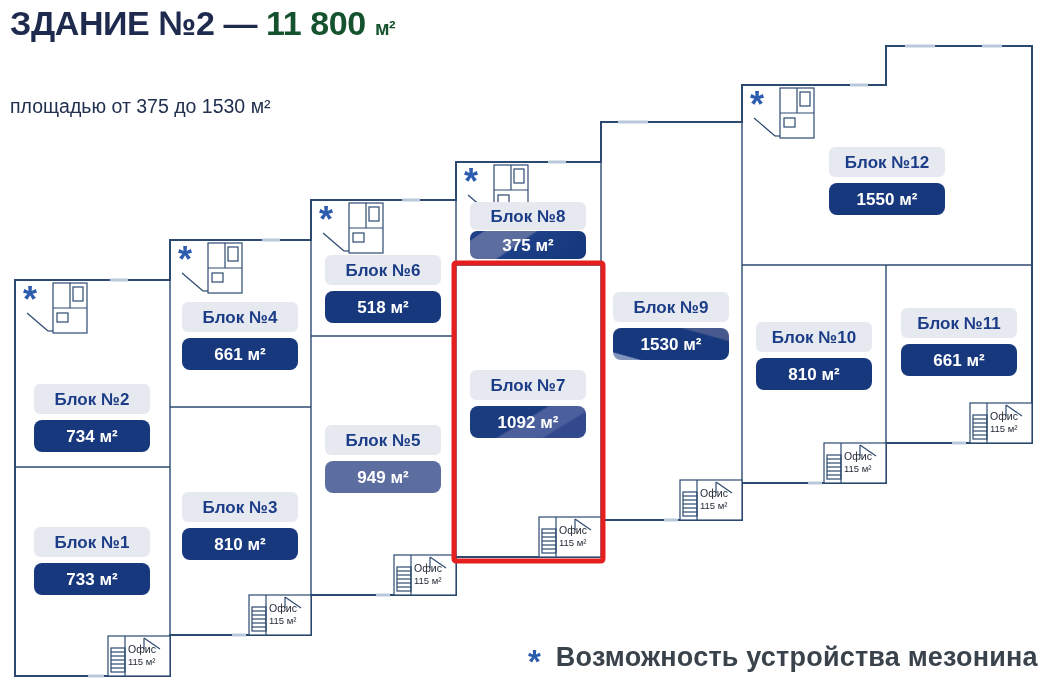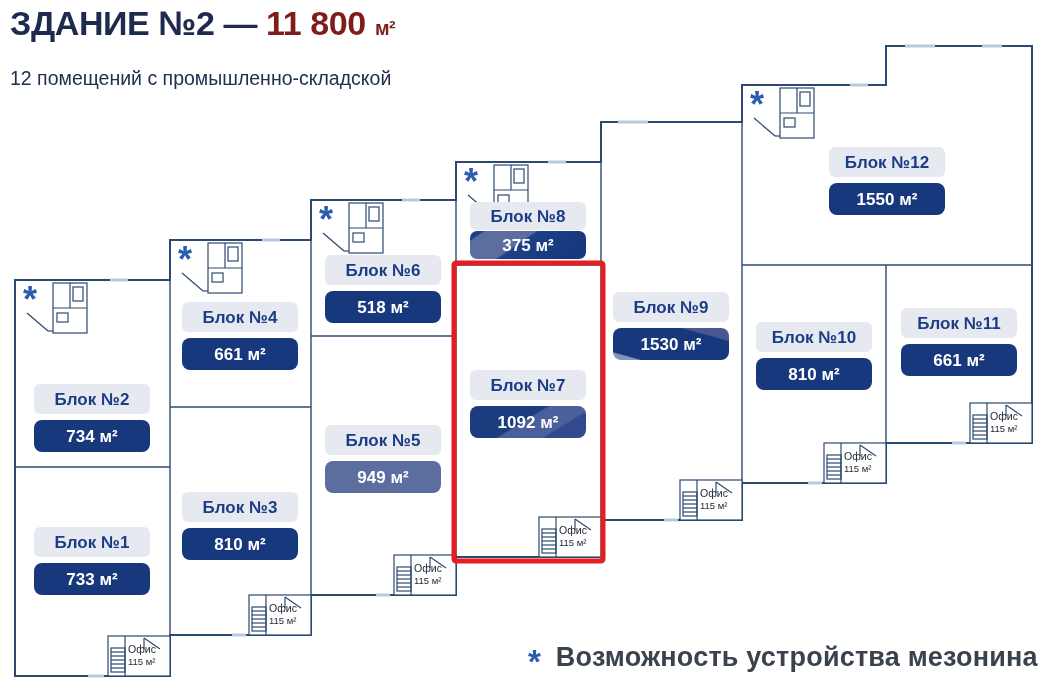--- a/index.html
+++ b/index.html
@@ -6,21 +6,21 @@
   body{
     width:1040px;height:683px;position:relative;overflow:hidden;
     background:#ffffff;
     font-family:"Liberation Sans","DejaVu Sans",sans-serif;
   }
   .header{position:absolute;left:10px;top:4px;}
   .title{
     margin:0;font-size:34px;font-weight:800;letter-spacing:-0.4px;
     color:#1e2a4e;line-height:1.15;white-space:nowrap;
   }
-  .title .accent{color:#7f1d1d;}
+  .title .accent{color:#14532d;}
   .title .unit{font-size:0.58em;font-weight:800;}
   .subtitle{
     margin:22px 0 0 0;font-size:19.5px;line-height:1.42;color:#21304f;
     font-weight:400;
   }
   .legend{
     position:absolute;left:528px;top:642px;display:flex;align-items:flex-start;
     gap:15px;white-space:nowrap;
   }
   .legend .star{
@@ -258,20 +258,21 @@
       <text class="badge-text" x="887" y="205">1550 м²</text>
     </g>
   </g>
 
   <rect class="red-box" x="454" y="263" width="149" height="298" rx="2"></rect>
 </svg>
 
 <div class="header">
   <h1 class="title"><span>ЗДАНИЕ №2 —</span> <span class="accent"><span>11 800</span> <span class="unit">м²</span></span></h1>
   <p class="subtitle">
-    <span>12 помещений с промышленно-складской</span><br>
+    <br>
+    <span>площадью от 375 до 1530 м²</span>
   </p>
 </div>
 
 <div class="legend">
   <span class="star">*</span>
   <span class="text">Возможность устройства мезонина</span>
 </div>
 
 </body></html>

